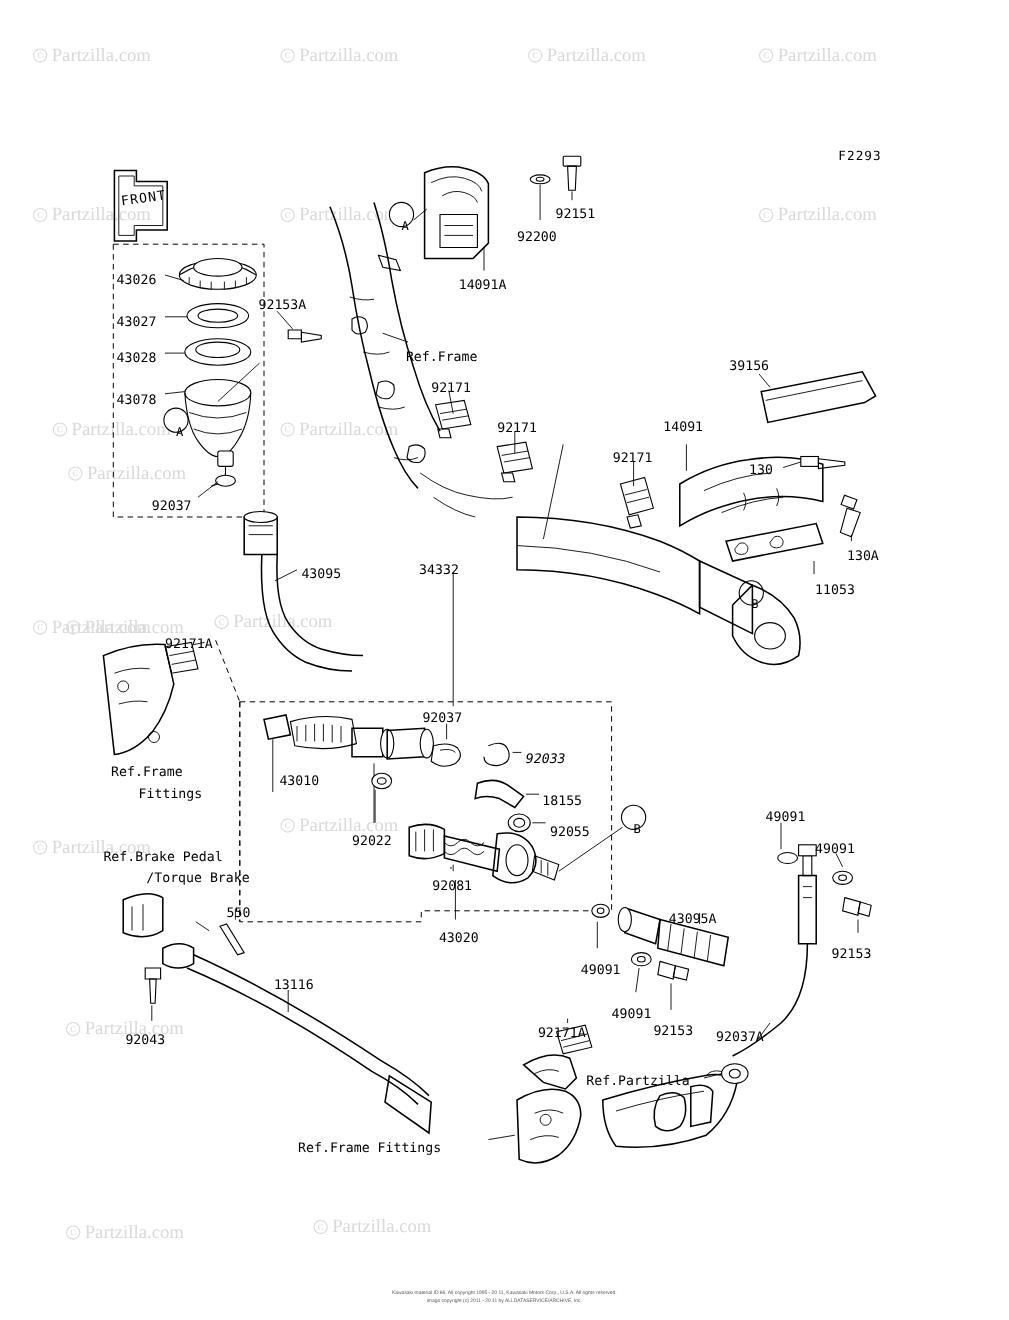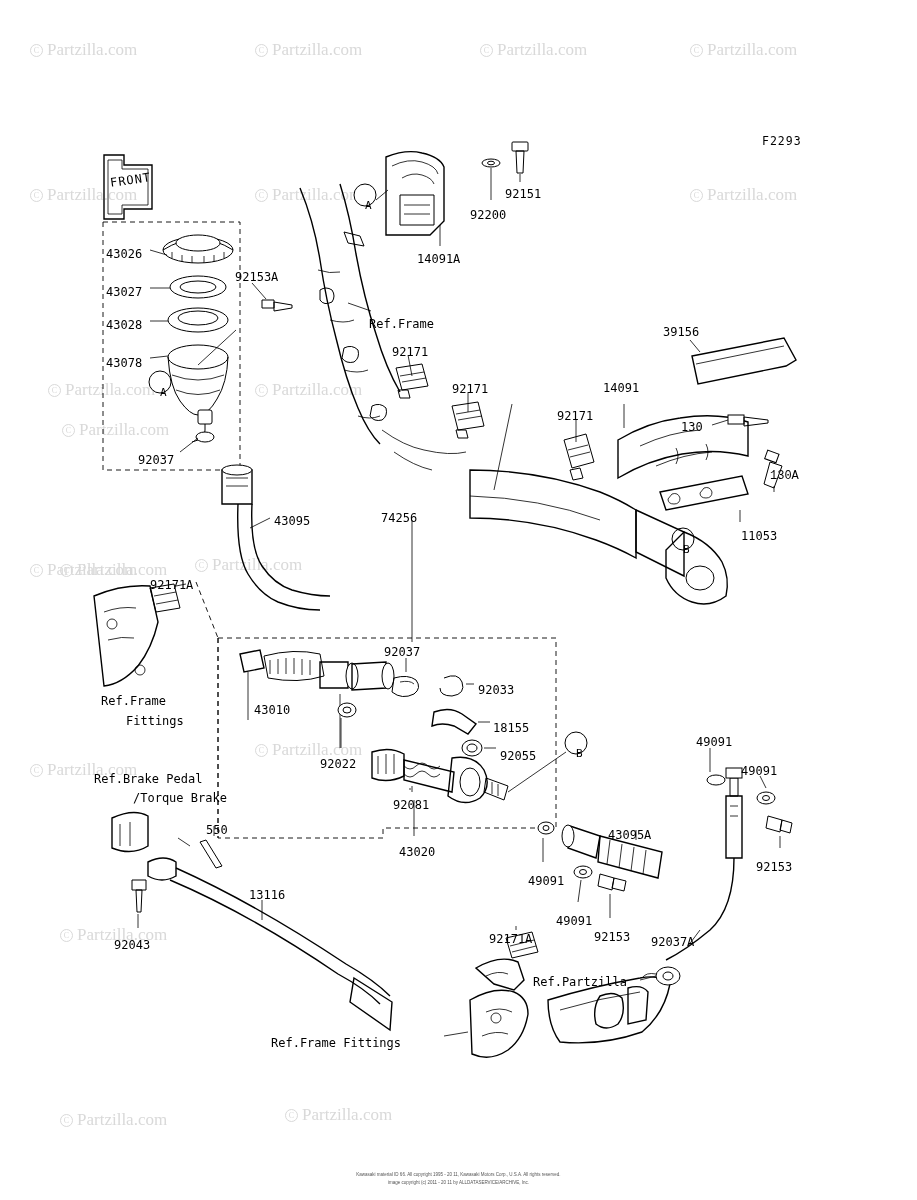--- a/index.html
+++ b/index.html
@@ -379,30 +379,30 @@
   </svg>
 
   <div id="label-layer">
       <div class="lbl code" style="left: 106px; top: 247px;">43026</div>
       <div class="lbl code" style="left: 106px; top: 285px;">43027</div>
       <div class="lbl code" style="left: 106px; top: 318px;">43028</div>
       <div class="lbl code" style="left: 106px; top: 356px;">43078</div>
       <div class="lbl code" style="left: 235px; top: 270px;">92153A</div>
       <div class="lbl code" style="left: 138px; top: 453px;">92037</div>
       <div class="lbl code" style="left: 274px; top: 514px;">43095</div>
-      <div class="lbl code" style="left: 381px; top: 511px;">74256</div>
+      <div class="lbl code" style="left: 381px; top: 511px;">34332</div>
       <div class="lbl code" style="left: 150px; top: 578px;">92171A</div>
       <div class="lbl code" style="left: 101px; top: 694px;">Ref.Frame</div>
       <div class="lbl code" style="left: 126px; top: 714px;">Fittings</div>
       <div class="lbl code" style="left: 254px; top: 703px;">43010</div>
       <div class="lbl code" style="left: 320px; top: 757px;">92022</div>
       <div class="lbl code" style="left: 393px; top: 798px;">92081</div>
       <div class="lbl code" style="left: 399px; top: 845px;">43020</div>
       <div class="lbl code" style="left: 384px; top: 645px;">92037</div>
-      <div class="lbl code" style="left: 478px; top: 683px;">92033</div>
+      <div class="lbl code" style="left: 478px; top: 683px; font-style: italic;">92033</div>
       <div class="lbl code" style="left: 493px; top: 721px;">18155</div>
       <div class="lbl code" style="left: 500px; top: 749px;">92055</div>
       <div class="lbl code" style="left: 94px; top: 772px;">Ref.Brake Pedal</div>
       <div class="lbl code" style="left: 133px; top: 791px;">/Torque Brake</div>
       <div class="lbl code" style="left: 206px; top: 823px;">550</div>
       <div class="lbl code" style="left: 114px; top: 938px;">92043</div>
       <div class="lbl code" style="left: 249px; top: 888px;">13116</div>
       <div class="lbl code" style="left: 271px; top: 1036px;">Ref.Frame Fittings</div>
       <div class="lbl code" style="left: 489px; top: 932px;">92171A</div>
       <div class="lbl code" style="left: 533px; top: 975px;">Ref.Partzilla</div>
@@ -417,21 +417,21 @@
       <div class="lbl code" style="left: 505px; top: 187px;">92151</div>
       <div class="lbl code" style="left: 470px; top: 208px;">92200</div>
       <div class="lbl code" style="left: 417px; top: 252px;">14091A</div>
       <div class="lbl code" style="left: 369px; top: 317px;">Ref.Frame</div>
       <div class="lbl code" style="left: 392px; top: 345px;">92171</div>
       <div class="lbl code" style="left: 452px; top: 382px;">92171</div>
       <div class="lbl code" style="left: 557px; top: 409px;">92171</div>
       <div class="lbl code" style="left: 603px; top: 381px;">14091</div>
       <div class="lbl code" style="left: 663px; top: 325px;">39156</div>
       <div class="lbl code" style="left: 681px; top: 420px;">130</div>
-      <div class="lbl code" style="left: 770px; top: 469px; font-family: Liberation Mono, monospace;">130A</div>
+      <div class="lbl code" style="left: 770px; top: 498px;">130A</div>
       <div class="lbl code" style="left: 741px; top: 529px;">11053</div>
       <div class="lbl small" style="left: 365px; top: 199px;">A</div>
       <div class="lbl small" style="left: 160px; top: 386px;">A</div>
       <div class="lbl small" style="left: 683px; top: 543px;">B</div>
       <div class="lbl small" style="left: 576px; top: 747px;">B</div>
       <div class="lbl" style="left: 110px; top: 173px; font-size: 12px; letter-spacing: 1px; transform: rotate(-8deg);">FRONT</div>
     </div>
 
   <div class="lbl fig" style="left:762px;top:134px;">F2293</div>
 

